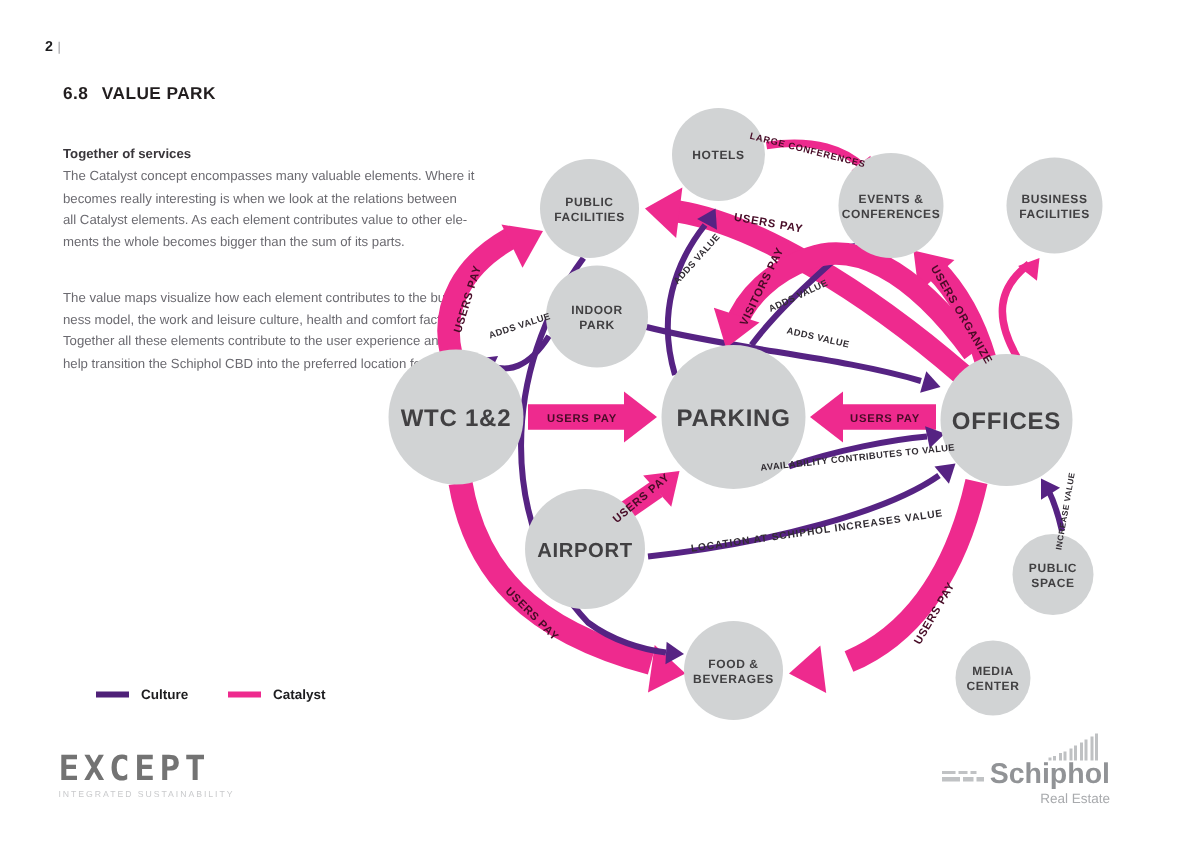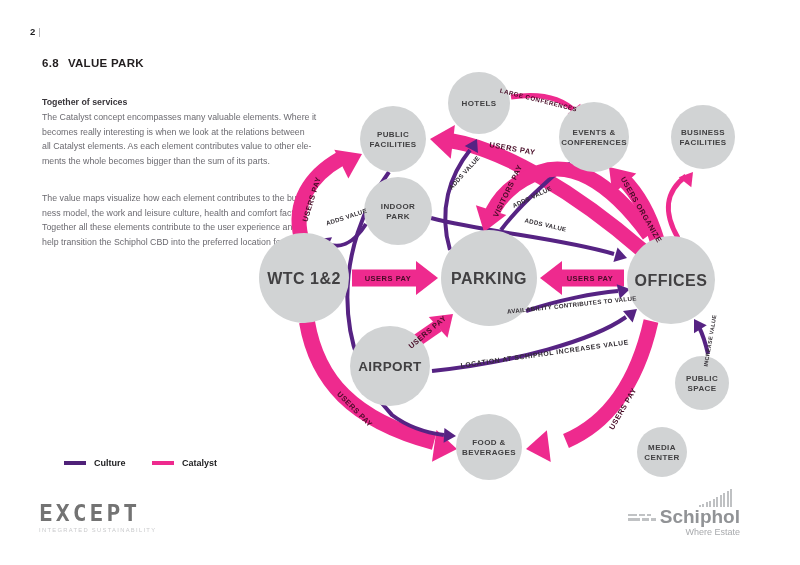--- a/index.html
+++ b/index.html
@@ -272,16 +272,16 @@
             <b style="width:4px"></b>
           </div>
         <div class="drow">
             <b style="width:12px"></b>
             <b style="width:7px"></b>
             <b style="width:5px"></b>
           </div>
       </div>
       <div class="name">Schiphol</div>
     </div>
-    <div class="sub">Where Estate</div>
+    <div class="sub">Real Estate</div>
   </div>
 
 </div>
 
 </body></html>

